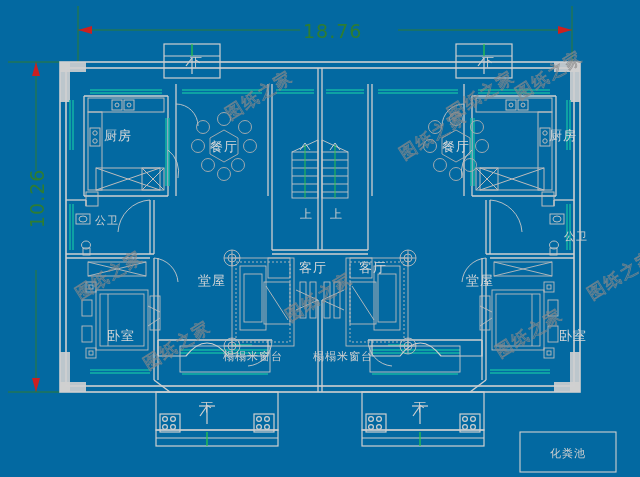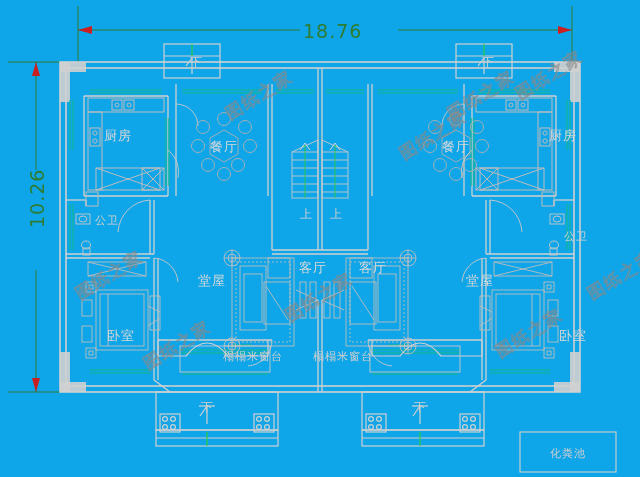--- a/index.html
+++ b/index.html
@@ -1,17 +1,17 @@
 <!DOCTYPE html>
 <html><head>
 <meta charset="utf-8">
 <style>
   html,body{margin:0;padding:0;background:#000;}
   body{width:640px;height:477px;overflow:hidden;font-family:"DejaVu Sans",sans-serif;}
-  #stage{position:relative;width:640px;height:477px;background:#0ea5e9;}
+  #stage{position:relative;width:640px;height:477px;background:#0369a1;}
   svg{display:block;position:absolute;top:0;left:0;}
   .lbl{font-family:"DejaVu Sans",sans-serif;fill:#d8d8d8;font-size:13px;letter-spacing:1px;}
   .lbl-sm{font-family:"DejaVu Sans",sans-serif;fill:#cfcfcf;font-size:11px;letter-spacing:1px;}
   .dim{font-family:"DejaVu Sans",sans-serif;fill:#2e7d32;font-size:19px;letter-spacing:1px;}
   .arrowtxt{font-family:"DejaVu Sans",sans-serif;fill:#cfcfcf;font-size:12px;}
   .wm{font-family:"DejaVu Serif",serif;fill:none;stroke:#8a8a8a;stroke-width:0.9;font-size:17px;letter-spacing:2px;opacity:.75;}
 </style>
 </head>
 <body>
 

